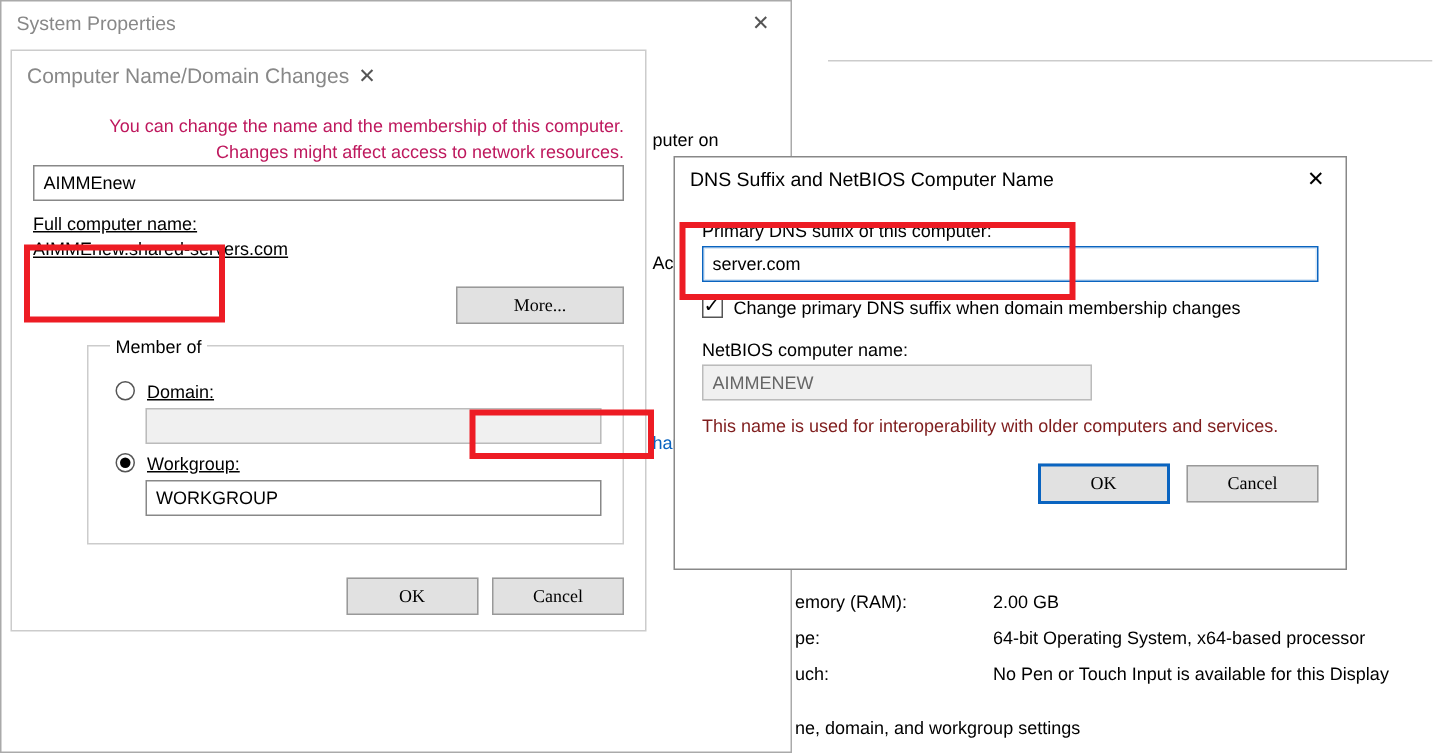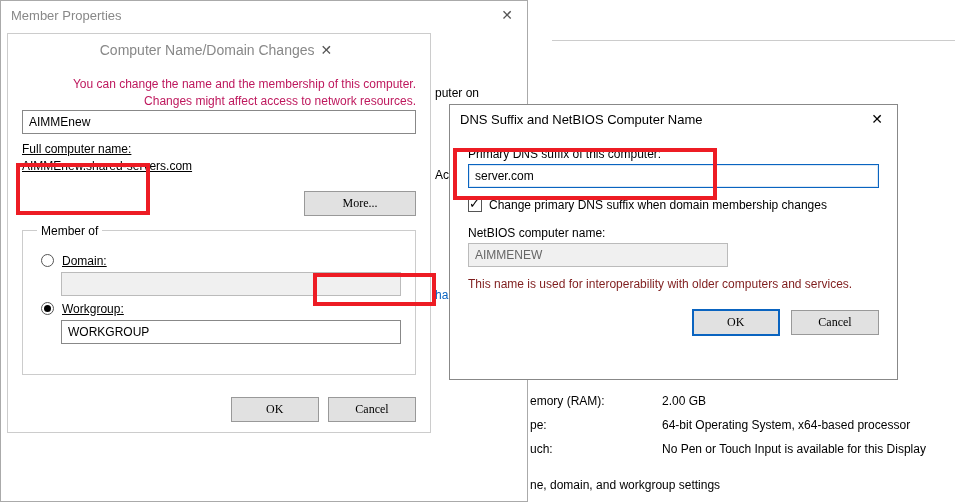--- a/index.html
+++ b/index.html
@@ -35,21 +35,21 @@
     }
     .close-x.active { color: #000; }
     .inner-dialog {
       margin: 4px 6px 6px 6px;
       border: 1px solid #ccc;
       background: #fff;
       padding: 0;
     }
     .inner-titlebar {
       display: flex;
-      justify-content: center;
+      justify-content: flex-start;
       align-items: center;
       padding: 8px 10px 8px 10px;
       font-size: 14px;
       color: #888;
     }
     .body-pad { padding: 10px 14px 12px 14px; }
     .desc { color: #be185d; line-height: 1.4; text-align: right; }
     .label { color: #000; margin-bottom: 3px; }
     input[type=text] {
       width: 100%;
@@ -75,22 +75,23 @@
       border: 1px solid #999;
       background: #e1e1e1;
       font-family: Liberation Serif, serif;
       font-size: 12px;
       cursor: default;
     }
     .btn.primary { border: 2px solid #0a64c0; background: #e1e1e1; }
     .more-row { text-align: right; margin-top: 18px; margin-bottom: 6px; }
     fieldset {
       border: 1px solid #ccc;
-      padding: 10px 14px 26px 14px;
+      padding: 10px 14px 14px 14px;
       margin-top: 8px;
+      margin-left: 36px;
     }
     legend { padding: 0 4px; color: #000; }
     .radio-row { display: flex; align-items: center; margin: 6px 0 4px 4px; text-decoration: underline; }
     .radio {
       width: 13px; height: 13px; border: 1px solid #555; border-radius: 50%;
       margin-right: 8px; position: relative; background: #fff;
     }
     .radio.checked::after {
       content: ""; position: absolute; top: 2px; left: 2px; width: 7px; height: 7px;
       background: #000; border-radius: 50%;
@@ -124,21 +125,21 @@
       font-size: 12px;
     }
     .bg-table { display: grid; grid-template-columns: 120px auto; row-gap: 10px; column-gap: 12px; }
     input.focused { border: 1px solid #0a64c0; box-shadow: 0 0 0 1px rgba(10,100,192,0.15) inset; }
   </style>
 </head>
 <body>
 
 <div class="window" style="left:0; top:0; width:528px; height:502px;">
   <div class="titlebar">
-    <span>Member Properties</span>
+    <span>System Properties</span>
     <span class="close-x">✕</span>
   </div>
 
   <div class="inner-dialog" style="width:424px; margin-left:6px;">
     <div class="inner-titlebar">
       <span>Computer Name/Domain Changes</span>
       <span class="close-x">✕</span>
     </div>
     <div class="body-pad">
       <div class="desc">You can change the name and the membership of this computer. Changes might affect access to network resources.</div>

